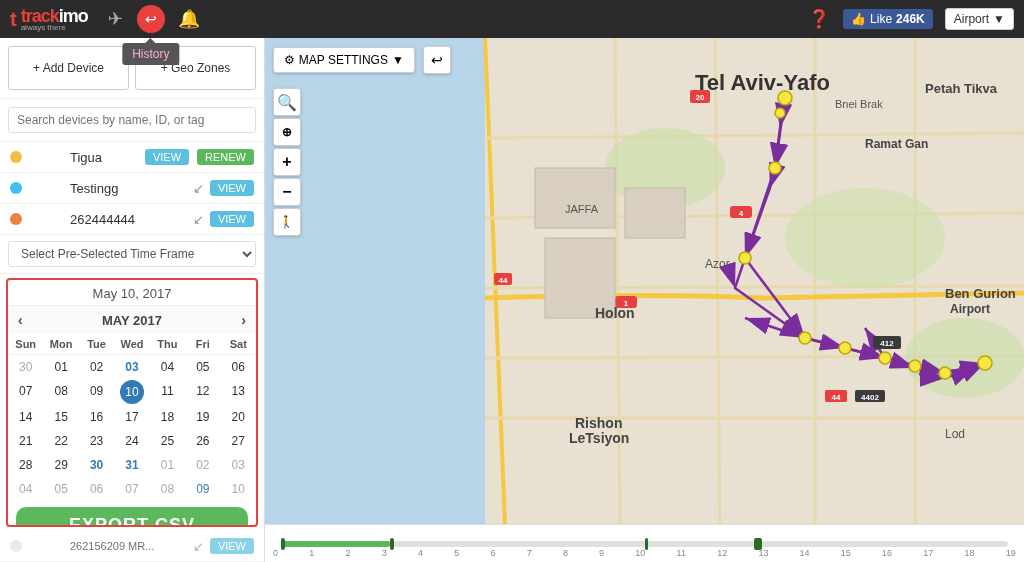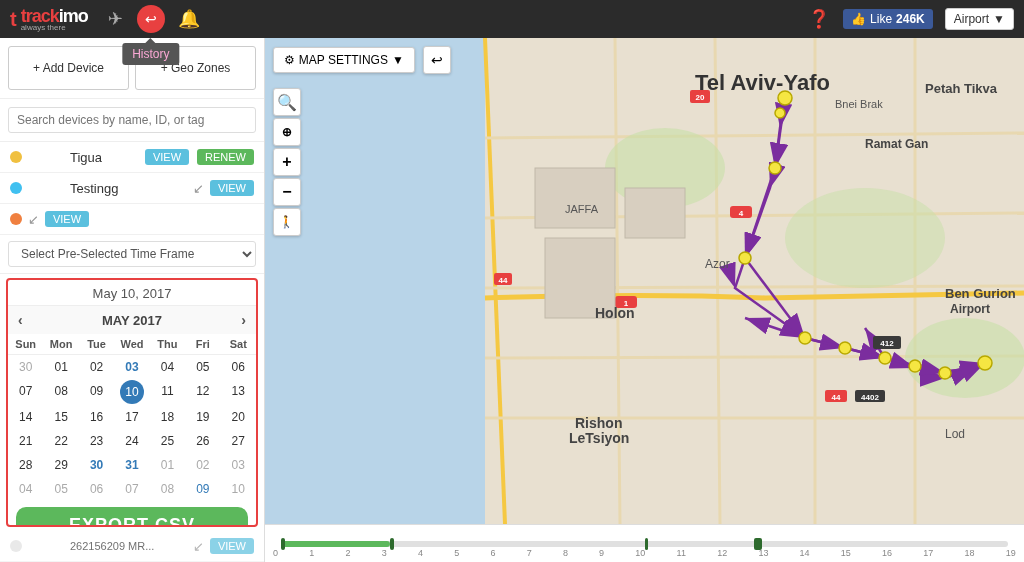--- a/index.html
+++ b/index.html
@@ -468,20 +468,21 @@
 
       <div class="device-item">
         <div class="device-dot" style="background:#40c0f0;"></div>
         <span class="device-name">Testingg</span>
         <span class="share-icon">↙</span>
         <button class="view-btn">VIEW</button>
       </div>
 
       <div class="device-item">
         <div class="device-dot" style="background:#f08040;"></div>
+        <span class="device-name">262444444</span>
         <span class="share-icon">↙</span>
         <button class="view-btn">VIEW</button>
       </div>
 
     </div>
 
     <div class="timeframe-select">
       <select class="timeframe-dropdown">
         <option>Select Pre-Selected Time Frame</option>
         <option>Today</option>

